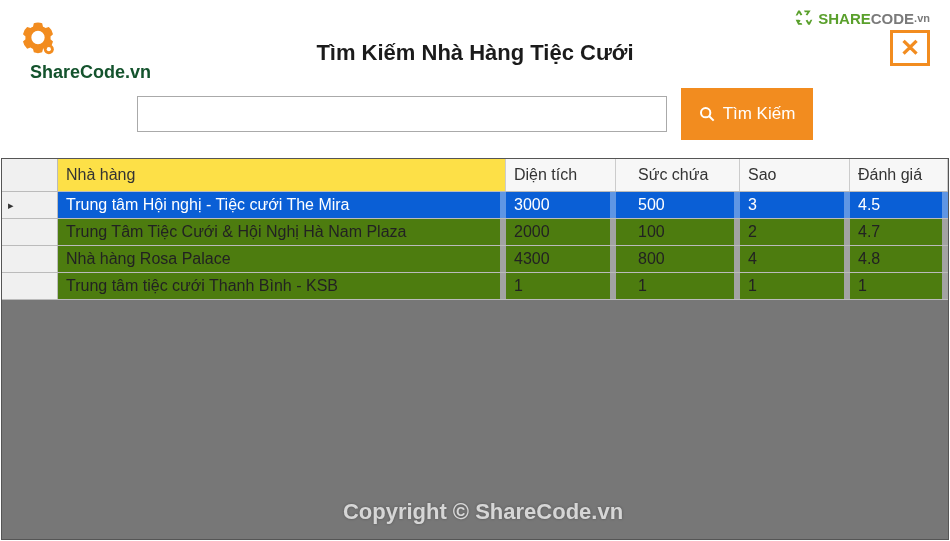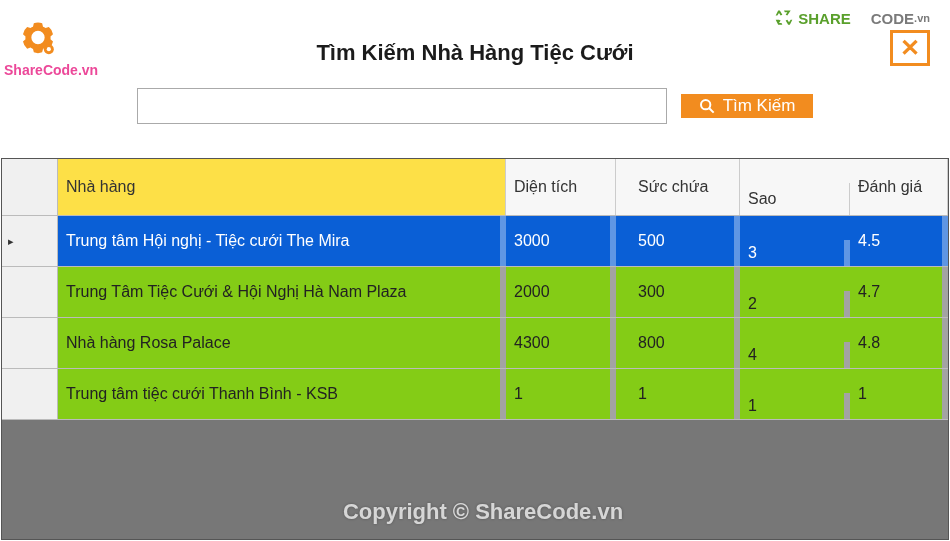--- a/index.html
+++ b/index.html
@@ -19,43 +19,43 @@
 .gear-icon {
   position: absolute;
   left: 18px;
   top: 20px;
   width: 40px;
   height: 40px;
   color: #f28c1f;
 }
 .watermark-top {
   position: absolute;
-  left: 4px;
+  left: 30px;
   top: 62px;
-  color: #ec4899;
-  font-size: 14px;
+  color: #14532d;
+  font-size: 18px;
   font-weight: 600;
   font-family: Arial, sans-serif;
 }
 .logo-right {
   position: absolute;
   right: 20px;
   top: 8px;
   display: flex;
   align-items: center;
   font-size: 15px;
   font-weight: 700;
 }
 .logo-right .logo-icon {
   width: 20px;
   height: 20px;
   margin-right: 4px;
 }
 .logo-right .share { color: #5aa02c; }
-.logo-right .code { color: #7a7a7a; margin-left: 20px; }
+.logo-right .code { color: #7a7a7a; }
 .logo-right .vn { color: #7a7a7a; font-size: 11px; }
 .close-btn {
   position: absolute;
   right: 20px;
   top: 30px;
   width: 40px;
   height: 36px;
   border: 3px solid #f28c1f;
   background: #fff;
   display: flex;
@@ -86,21 +86,21 @@
 }
 .search-input {
   width: 530px;
   height: 36px;
   border: 1px solid #aaa;
   background: #fff;
   padding: 0 8px;
   font-size: 16px;
 }
 .search-btn {
-  height: 24px;
+  height: 52px;
   padding: 0 18px;
   background: #f28c1f;
   border: none;
   color: #fff;
   font-size: 17px;
   display: flex;
   align-items: center;
   gap: 8px;
   cursor: pointer;
   font-family: "Segoe UI", Arial, sans-serif;
@@ -110,21 +110,21 @@
   position: absolute;
   left: 1px;
   right: 1px;
   top: 158px;
   bottom: 1px;
   border: 1px solid #555;
   background: #777;
 }
 .grid-header, .grid-row {
   display: flex;
-  background: #84cc16;
+  background: #4d7c0f;
   border-bottom: 1px solid #bbb;
   font-family: "Segoe UI", Arial, sans-serif;
 }
 .grid-header {
   background: #f7f7f7;
 }
 .grid-header .cell {
   font-size: 16px;
   color: #333;
   padding: 6px 8px;
@@ -153,21 +153,21 @@
   align-items: center;
   justify-content: flex-start;
   padding-left: 6px;
   font-size: 11px;
   color: #333;
 }
 .grid-header .row-indicator { background: #f0f0f0; }
 .col-name { flex: 0 0 448px; }
 .col-area { flex: 0 0 110px; }
 .col-cap  { flex: 0 0 110px; margin-left: 14px; }
-.col-star { flex: 0 0 110px; margin-top: 24px; }
+.col-star { flex: 0 0 110px; }
 .col-rate { flex: 1 1 auto; }
 .grid-header .col-name {
   background: #fde047;
 }
 .grid-row.selected {
   background: #0a5fd6;
 }
 .grid-row.selected .cell {
   color: #fff;
   border-right-color: rgba(255,255,255,0.35);
@@ -243,21 +243,21 @@
         <div class="cell col-name">Trung tâm Hội nghị - Tiệc cưới The Mira</div>
         <div class="cell col-area">3000</div>
         <div class="cell col-cap">500</div>
         <div class="cell col-star">3</div>
         <div class="cell col-rate">4.5</div>
       </div>
       <div class="grid-row">
         <div class="row-indicator"></div>
         <div class="cell col-name">Trung Tâm Tiệc Cưới &amp; Hội Nghị Hà Nam Plaza</div>
         <div class="cell col-area">2000</div>
-        <div class="cell col-cap">300</div>
+        <div class="cell col-cap">100</div>
         <div class="cell col-star">2</div>
         <div class="cell col-rate">4.7</div>
       </div>
       <div class="grid-row">
         <div class="row-indicator"></div>
         <div class="cell col-name">Nhà hàng Rosa Palace</div>
         <div class="cell col-area">4300</div>
         <div class="cell col-cap">800</div>
         <div class="cell col-star">4</div>
         <div class="cell col-rate">4.8</div>

